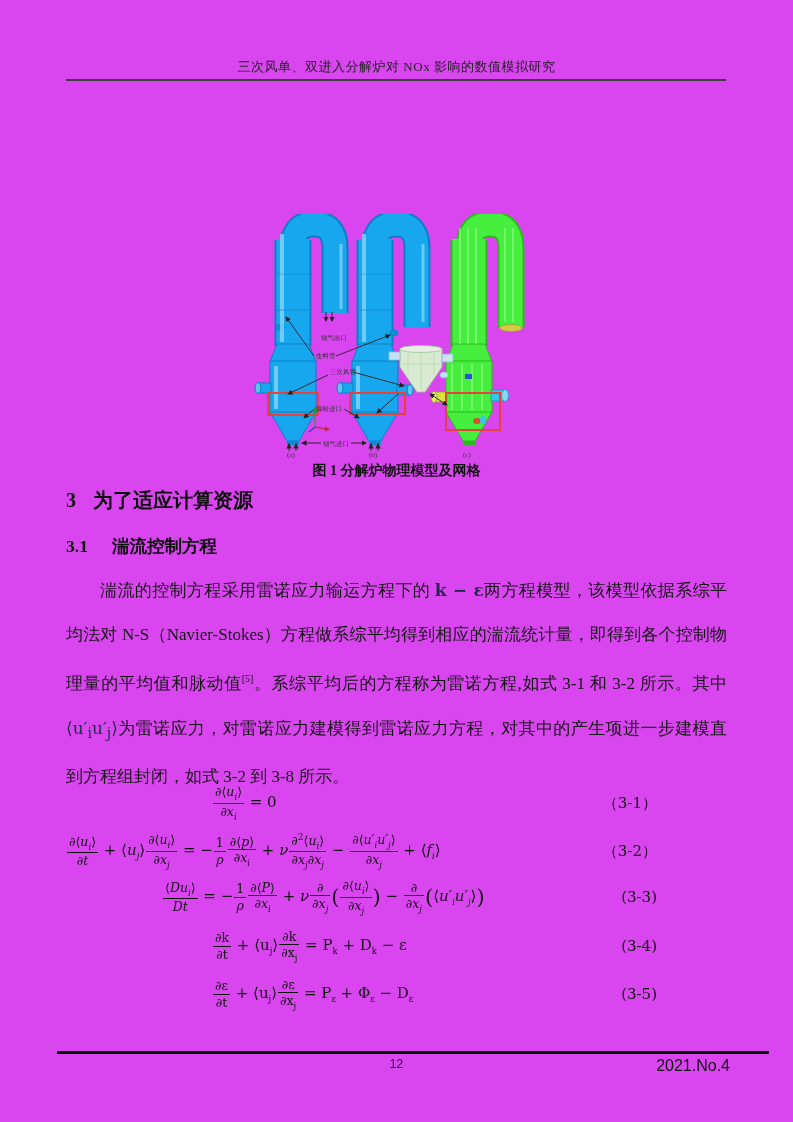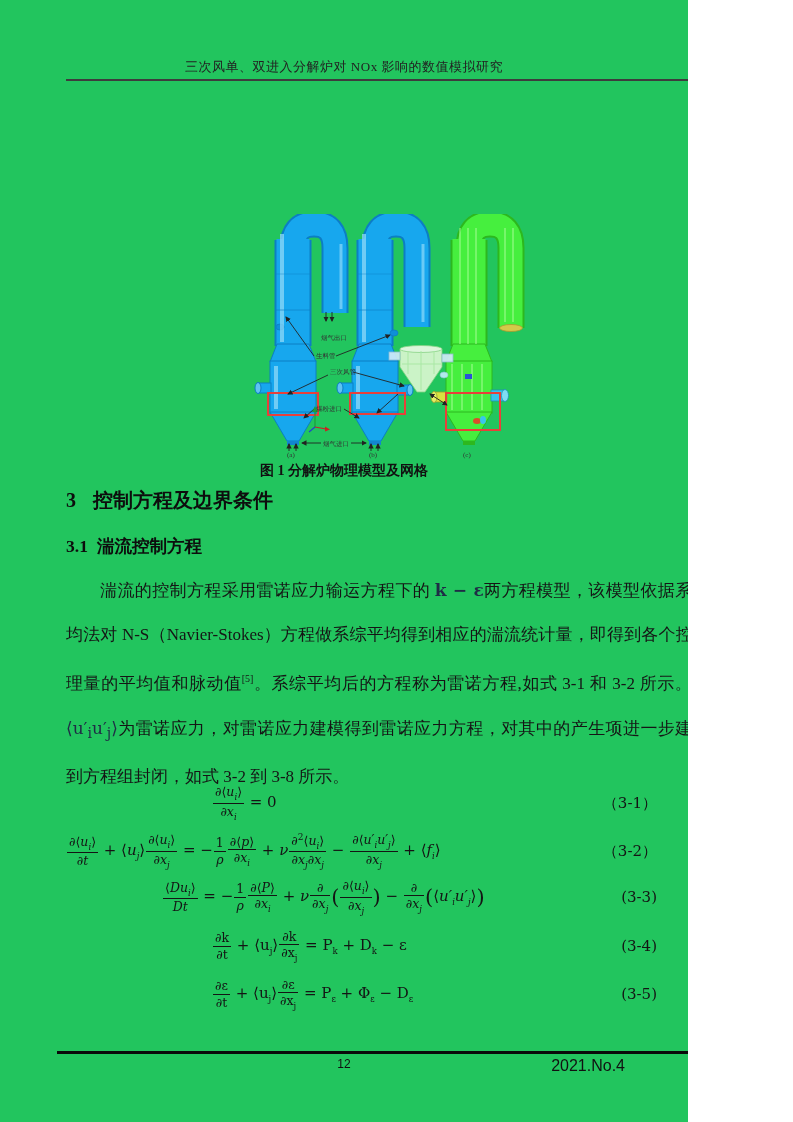--- a/index.html
+++ b/index.html
@@ -1,28 +1,28 @@
 <!DOCTYPE html>
 <html><head>
 <meta charset="utf-8">
 <style>
   html,body{margin:0;padding:0;background:#fff;}
-  .page{position:relative;width:664px;height:1122px;background:#22c55e;overflow:hidden;
-        font-family:"Liberation Serif","DejaVu Serif",serif;color:#1c1c1c;padding-left:24px;}
+  .page{position:relative;width:793px;height:1122px;background:#d946ef;overflow:hidden;
+        font-family:"Liberation Serif","DejaVu Serif",serif;color:#1c1c1c;}
   .header-title{position:absolute;top:58px;left:0;width:100%;text-align:center;
         font-size:13px;color:#222;letter-spacing:.5px;}
   .header-rule{position:absolute;top:79px;left:66px;width:660px;height:2px;background:#3d3d3d;}
   .para{position:absolute;left:66px;width:661px;text-align:justify;font-size:17px;color:#151515;}
   #p1{top:81px;line-height:45px;}
   #p2{top:551px;line-height:44px;}
   .indent{text-indent:2em;}
   .h1{position:absolute;top:487px;left:66px;font-size:20px;font-weight:bold;color:#0d0d0d;}
   .h1 .num{margin-right:17px;}
   .h2{position:absolute;top:534px;left:66px;font-size:17.5px;font-weight:bold;color:#0d0d0d;}
-  .h2 .num{margin-right:9px;}
+  .h2 .num{margin-right:24px;}
   .fig{position:absolute;top:214px;left:236px;}
   .fig-caption{position:absolute;top:462px;left:0;width:100%;text-align:center;
         font-size:14px;font-weight:bold;color:#111;}
   .eq-row{position:absolute;left:66px;width:661px;height:44px;display:flex;align-items:center;}
   .eq{font-family:"DejaVu Serif","DejaVu Sans",serif;font-size:15px;color:#141414;white-space:nowrap;}
   .eq i{}
   .fr{display:inline-block;vertical-align:middle;text-align:center;font-size:12.5px;margin:0 1px;}
   .fr .nu{display:block;border-bottom:1px solid #141414;padding:0 2px;line-height:1.25;}
   .fr .de{display:block;padding:0 2px;line-height:1.25;}
   .eq sub{font-size:8.5px;}
@@ -177,21 +177,21 @@
       <text x="87" y="231.5">烟气进口</text>
       <text x="51" y="243" font-size="7">(a)</text>
       <text x="133" y="243" font-size="7">(b)</text>
       <text x="227" y="243" font-size="7">(c)</text>
     </g>
   </svg>
 
   <div class="fig-caption">图 1 分解炉物理模型及网格</div>
 
   <div class="h1">
-    <span class="num">3</span><span>控制方程及边界条件</span>
+    <span class="num">3</span><span>为了适应计算资源</span>
   </div>
   <div class="h2">
     <span class="num">3.1</span><span>湍流控制方程</span>
   </div>
 
   <p class="para indent" id="p2">湍流的控制方程采用雷诺应力输运方程下的 <span class="imath"><b>k − ε</b></span>两方程模型，该模型依据系综平均法对 N-S（Navier-Stokes）方程做系综平均得到相应的湍流统计量，即得到各个控制物理量的平均值和脉动值<sup class="ref">[5]</sup>。系综平均后的方程称为雷诺方程,如式 3-1 和 3-2 所示。其中<span class="imath">⟨u′<sub>i</sub>u′<sub>j</sub>⟩</span>为雷诺应力，对雷诺应力建模得到雷诺应力方程，对其中的产生项进一步建模直到方程组封闭，如式 3-2 到 3-8 所示。</p>
 
   <div class="eq-row" style="top:781px">
     <span class="eq" style="margin-left:146px"><span class="fr"><span class="nu">∂⟨<i>u<sub>i</sub></i>⟩</span><span class="de">∂<i>x<sub>i</sub></i></span></span> = 0</span>
     <span class="eq-label">（3-1）</span>

